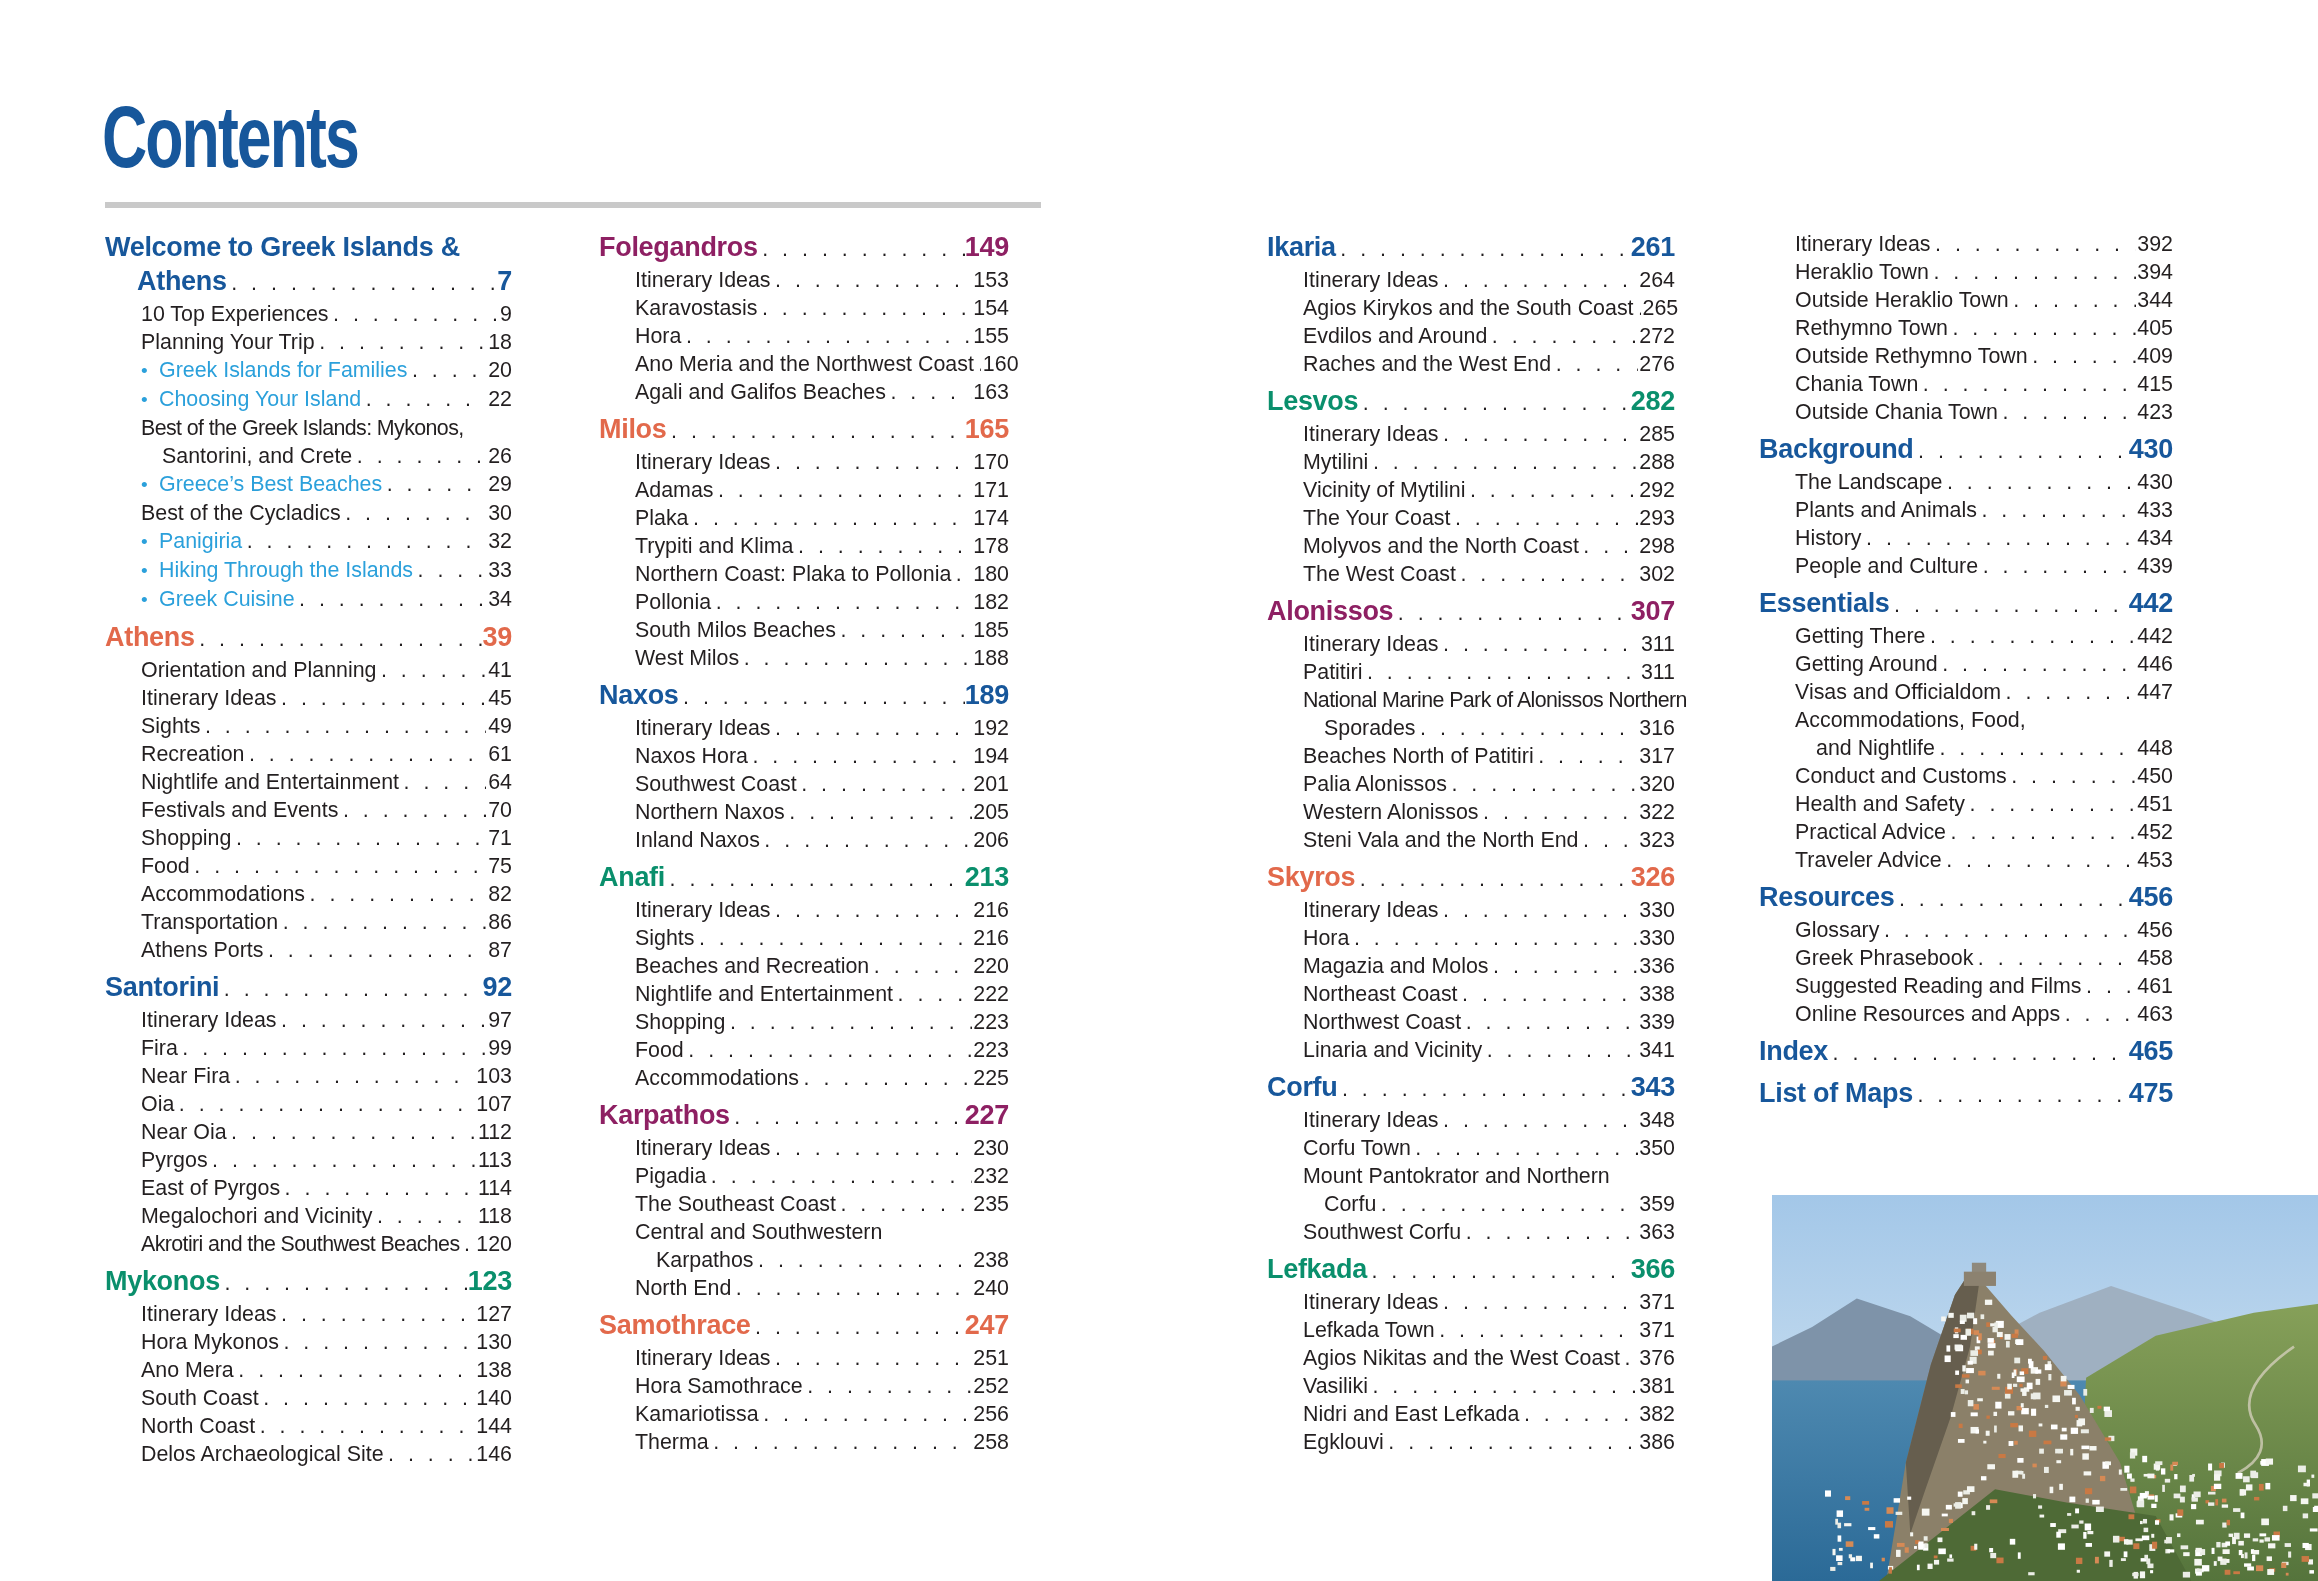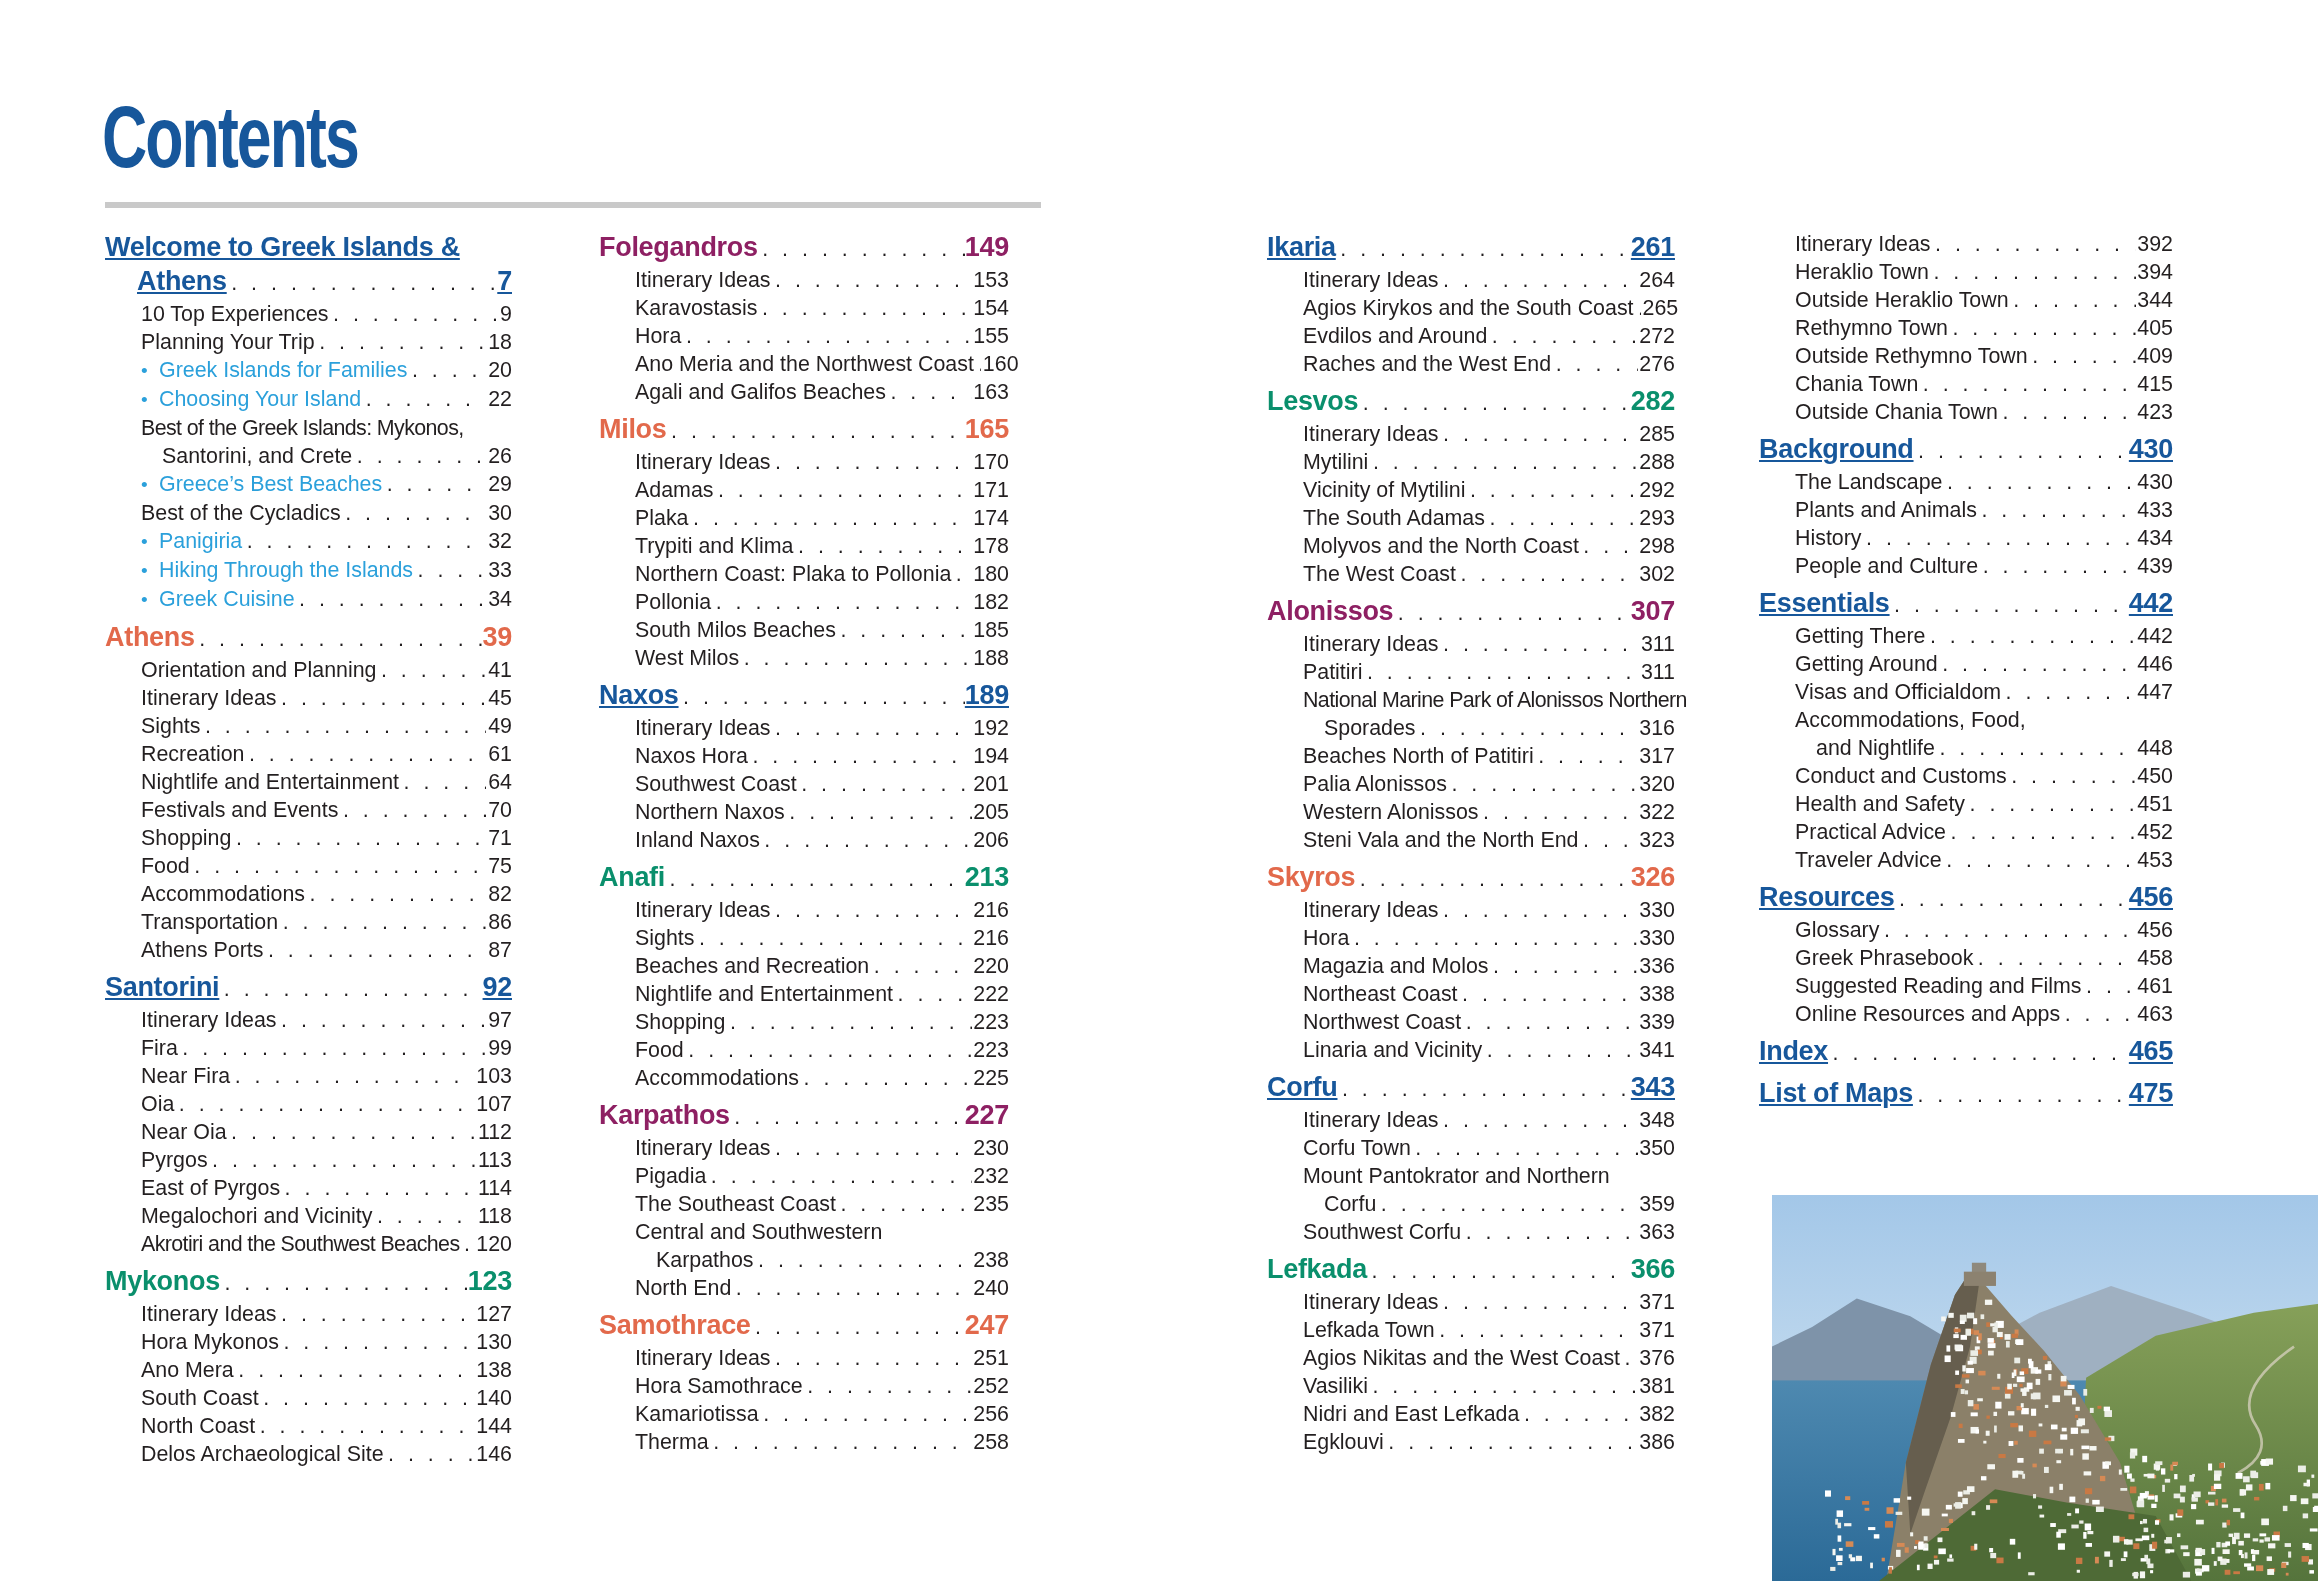--- a/index.html
+++ b/index.html
@@ -32,21 +32,21 @@
   .bullet{color:var(--link);flex:0 0 18px;font-size:19px;}
   .dots{
     flex:1 1 0;min-width:0;overflow:hidden;white-space:nowrap;
     font-size:21.4px;font-weight:normal;color:var(--body);padding:0 2.7px 0 4.5px;
   }
   .dots::before{
     letter-spacing:4px;
     content:". . . . . . . . . . . . . . . . . . . . . . . . . . . . . . . . . . . . . . . . . . . . . . . . . . . . . . . . . . . . . . . . . . . . . . . . . . . . . . . .";
   }
   .p{padding-left:1.8px;white-space:nowrap;}
-  .c-blue{color:var(--blue);text-decoration:underline;}
+  .c-blue{color:var(--blue);}
   .c-orange{color:var(--orange);}
   .c-green{color:var(--green);}
   .c-purple{color:var(--purple);}
   .photo{position:absolute;left:1772px;top:1195px;width:547px;height:386px;display:block;}
   .s-sky1{stop-color:var(--p-sky1);} .s-sky2{stop-color:var(--p-sky2);}
   .s-sea1{stop-color:var(--p-sea1);} .s-sea2{stop-color:var(--p-sea2);}
   .s-hill1{stop-color:var(--p-hill1);} .s-hill2{stop-color:var(--p-hill2);}
 </style>
 </head>
 <body>
@@ -537,21 +537,21 @@
           <span class="i-t">Mytilini</span>
           <span class="dots"></span>
           <span class="p">288</span>
         </div>
         <div class="row item">
           <span class="i-t">Vicinity of Mytilini</span>
           <span class="dots"></span>
           <span class="p">292</span>
         </div>
         <div class="row item">
-          <span class="i-t">The South Adamas</span>
+          <span class="i-t">The Your Coast</span>
           <span class="dots"></span>
           <span class="p">293</span>
         </div>
         <div class="row item">
           <span class="i-t">Molyvos and the North Coast</span>
           <span class="dots"></span>
           <span class="p">298</span>
         </div>
         <div class="row item">
           <span class="i-t">The West Coast</span>

